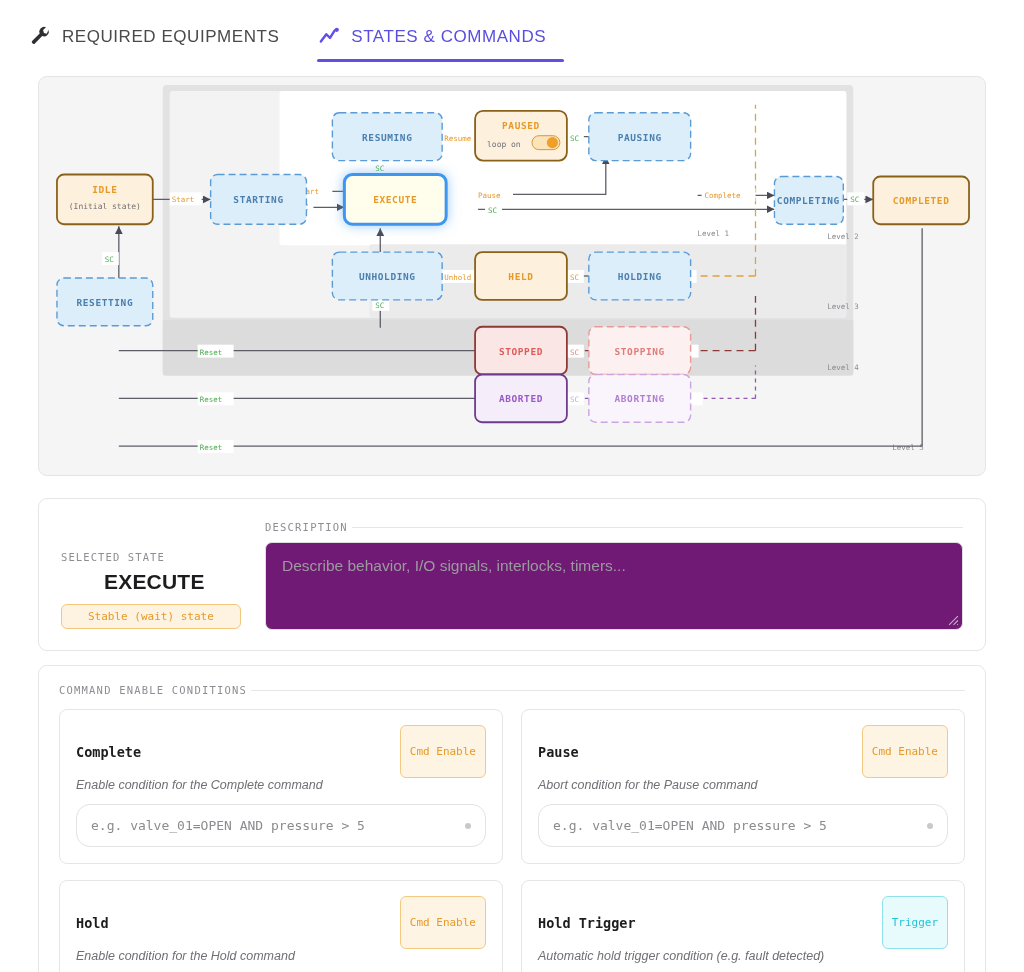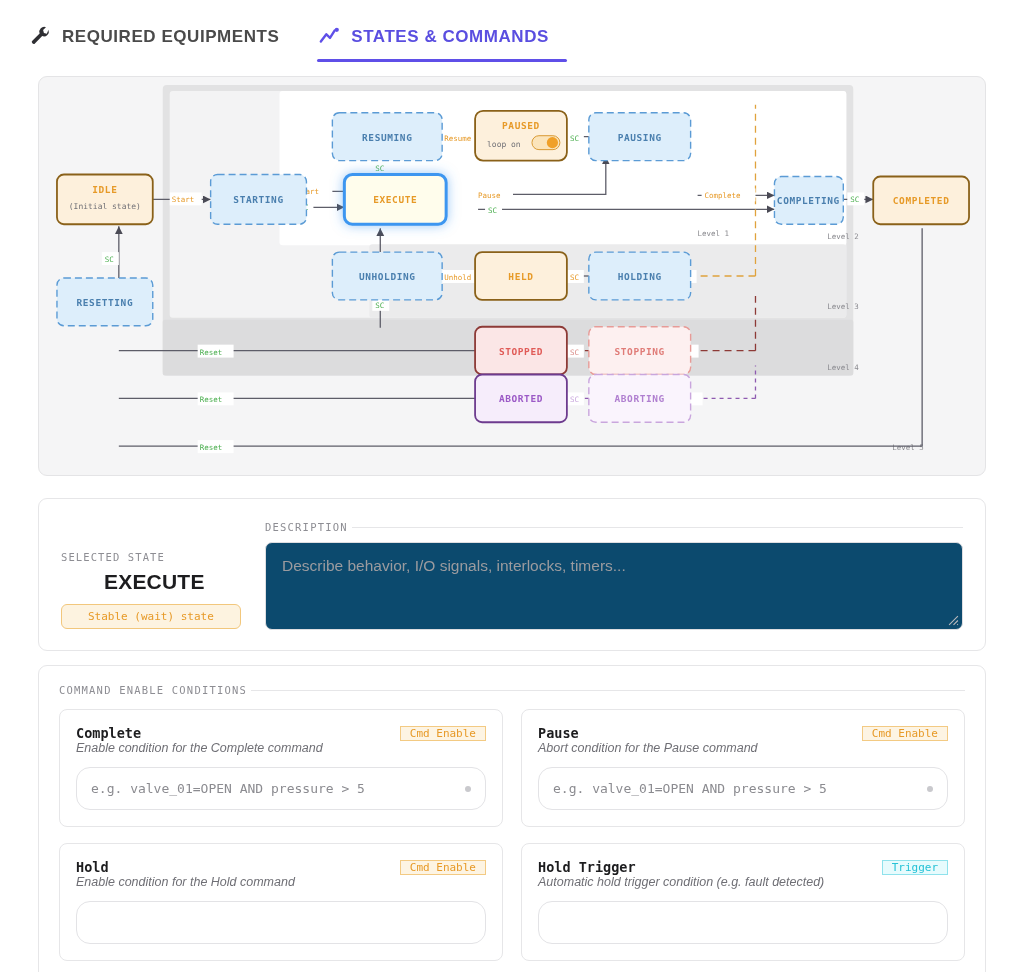--- a/index.html
+++ b/index.html
@@ -6,21 +6,21 @@
   html, body { margin: 0; padding: 0; }
   body {
     width: 1024px; height: 972px;
     background: #ffffff;
     font-family: "Liberation Sans", sans-serif;
     color: #333;
     overflow: hidden;
   }
 
   
-  .tabbar { display: flex; align-items: flex-start; padding: 22px 0 0 26px; gap: 26px; font-weight: bold; }
+  .tabbar { display: flex; align-items: flex-start; padding: 22px 0 0 26px; gap: 26px; }
   .tab { display: flex; align-items: center; gap: 10px; padding: 4px 10px 14px 4px;
          position: relative; cursor: pointer; }
   .tab .tab-label { font-size: 17px; letter-spacing: .55px; color: #4a4a4a; }
   .tab.active .tab-label { color: #5a4ee0; }
   .tab.active::after { content: ""; position: absolute; left: 2px; right: -8px; bottom: 0;
                        height: 3px; background: #5f4fe8; border-radius: 2px; }
   .tab-icon { width: 22px; height: 22px; display: block; }
 
   
   .diagram-card {
@@ -58,38 +58,38 @@
                font-family: "DejaVu Sans Mono", monospace; font-size: 11px;
                color: #e79a28; background: #fdf3e0; border: 1px solid #f2c77c;
                border-radius: 6px; }
 
   .desc-col { flex: 1 1 auto; }
   .fieldset-head { display: flex; align-items: center; gap: 4px; margin-bottom: 9px; }
   .fieldset-head .ft { font-family: "DejaVu Sans Mono", monospace; font-size: 10.5px;
                        letter-spacing: 1.2px; color: #8d8d93; white-space: nowrap; }
   .fieldset-head .rule { flex: 1 1 auto; height: 1px; background: #e6e6e8; }
   .desc-box { position: relative; border: 1px solid #dedee1; border-radius: 7px;
-              height: 88px; background: #0c4a6e; padding: 14px 16px; }
+              height: 88px; background: #701a75; padding: 14px 16px; }
   .desc-ph { font-size: 15.5px; color: #9b9b9f; }
   .resize-grip { position: absolute; right: 3px; bottom: 3px; width: 11px; height: 11px; }
 
   
   .cmd-panel {
     margin: 14px 38px 0 38px;
     background: #fff;
     border: 1px solid #e6e6e8;
     border-radius: 9px;
     padding: 18px 20px 20px 20px;
   }
   .cmd-grid { display: grid; grid-template-columns: 1fr 1fr; gap: 16px 18px; margin-top: 13px; }
   .cmd-card { border: 1px solid #e6e6e8; border-radius: 8px; padding: 15px 16px 16px 16px; background: #fff; }
   .cmd-top { display: flex; align-items: center; justify-content: space-between; }
   .cmd-name { font-family: "DejaVu Sans Mono", monospace; font-size: 13.5px; font-weight: 700; color: #1d1d1f; }
-  .cmd-badge { font-family: "DejaVu Sans Mono", monospace; font-size: 11px; padding: 0 9px;
-               border-radius: 0; white-space: nowrap; }
+  .cmd-badge { font-family: "DejaVu Sans Mono", monospace; font-size: 11px; padding: 19px 9px;
+               border-radius: 6px; white-space: nowrap; }
   .badge-cmd { color: #e79a28; background: #fdf4e3; border: 1px solid #f3ca83; }
   .badge-trg { color: #25c2d6; background: #e7fbfd; border: 1px solid #8fe2ec; }
   .cmd-desc { font-size: 12.5px; font-style: italic; color: #6f6f75; }
   .cmd-input { margin-top: 12px; border: 1px solid #e3e3e6; border-radius: 14px;
                height: 43px; display: flex; align-items: center; padding: 0 14px;
                justify-content: space-between; background: #fff; }
   .cmd-input .ph { font-family: "DejaVu Sans Mono", monospace; font-size: 13px; color: #8b8b90; }
   .dot { width: 6px; height: 6px; border-radius: 50%; background: #c9c9cd; flex: 0 0 6px; }
 </style>
 </head>

